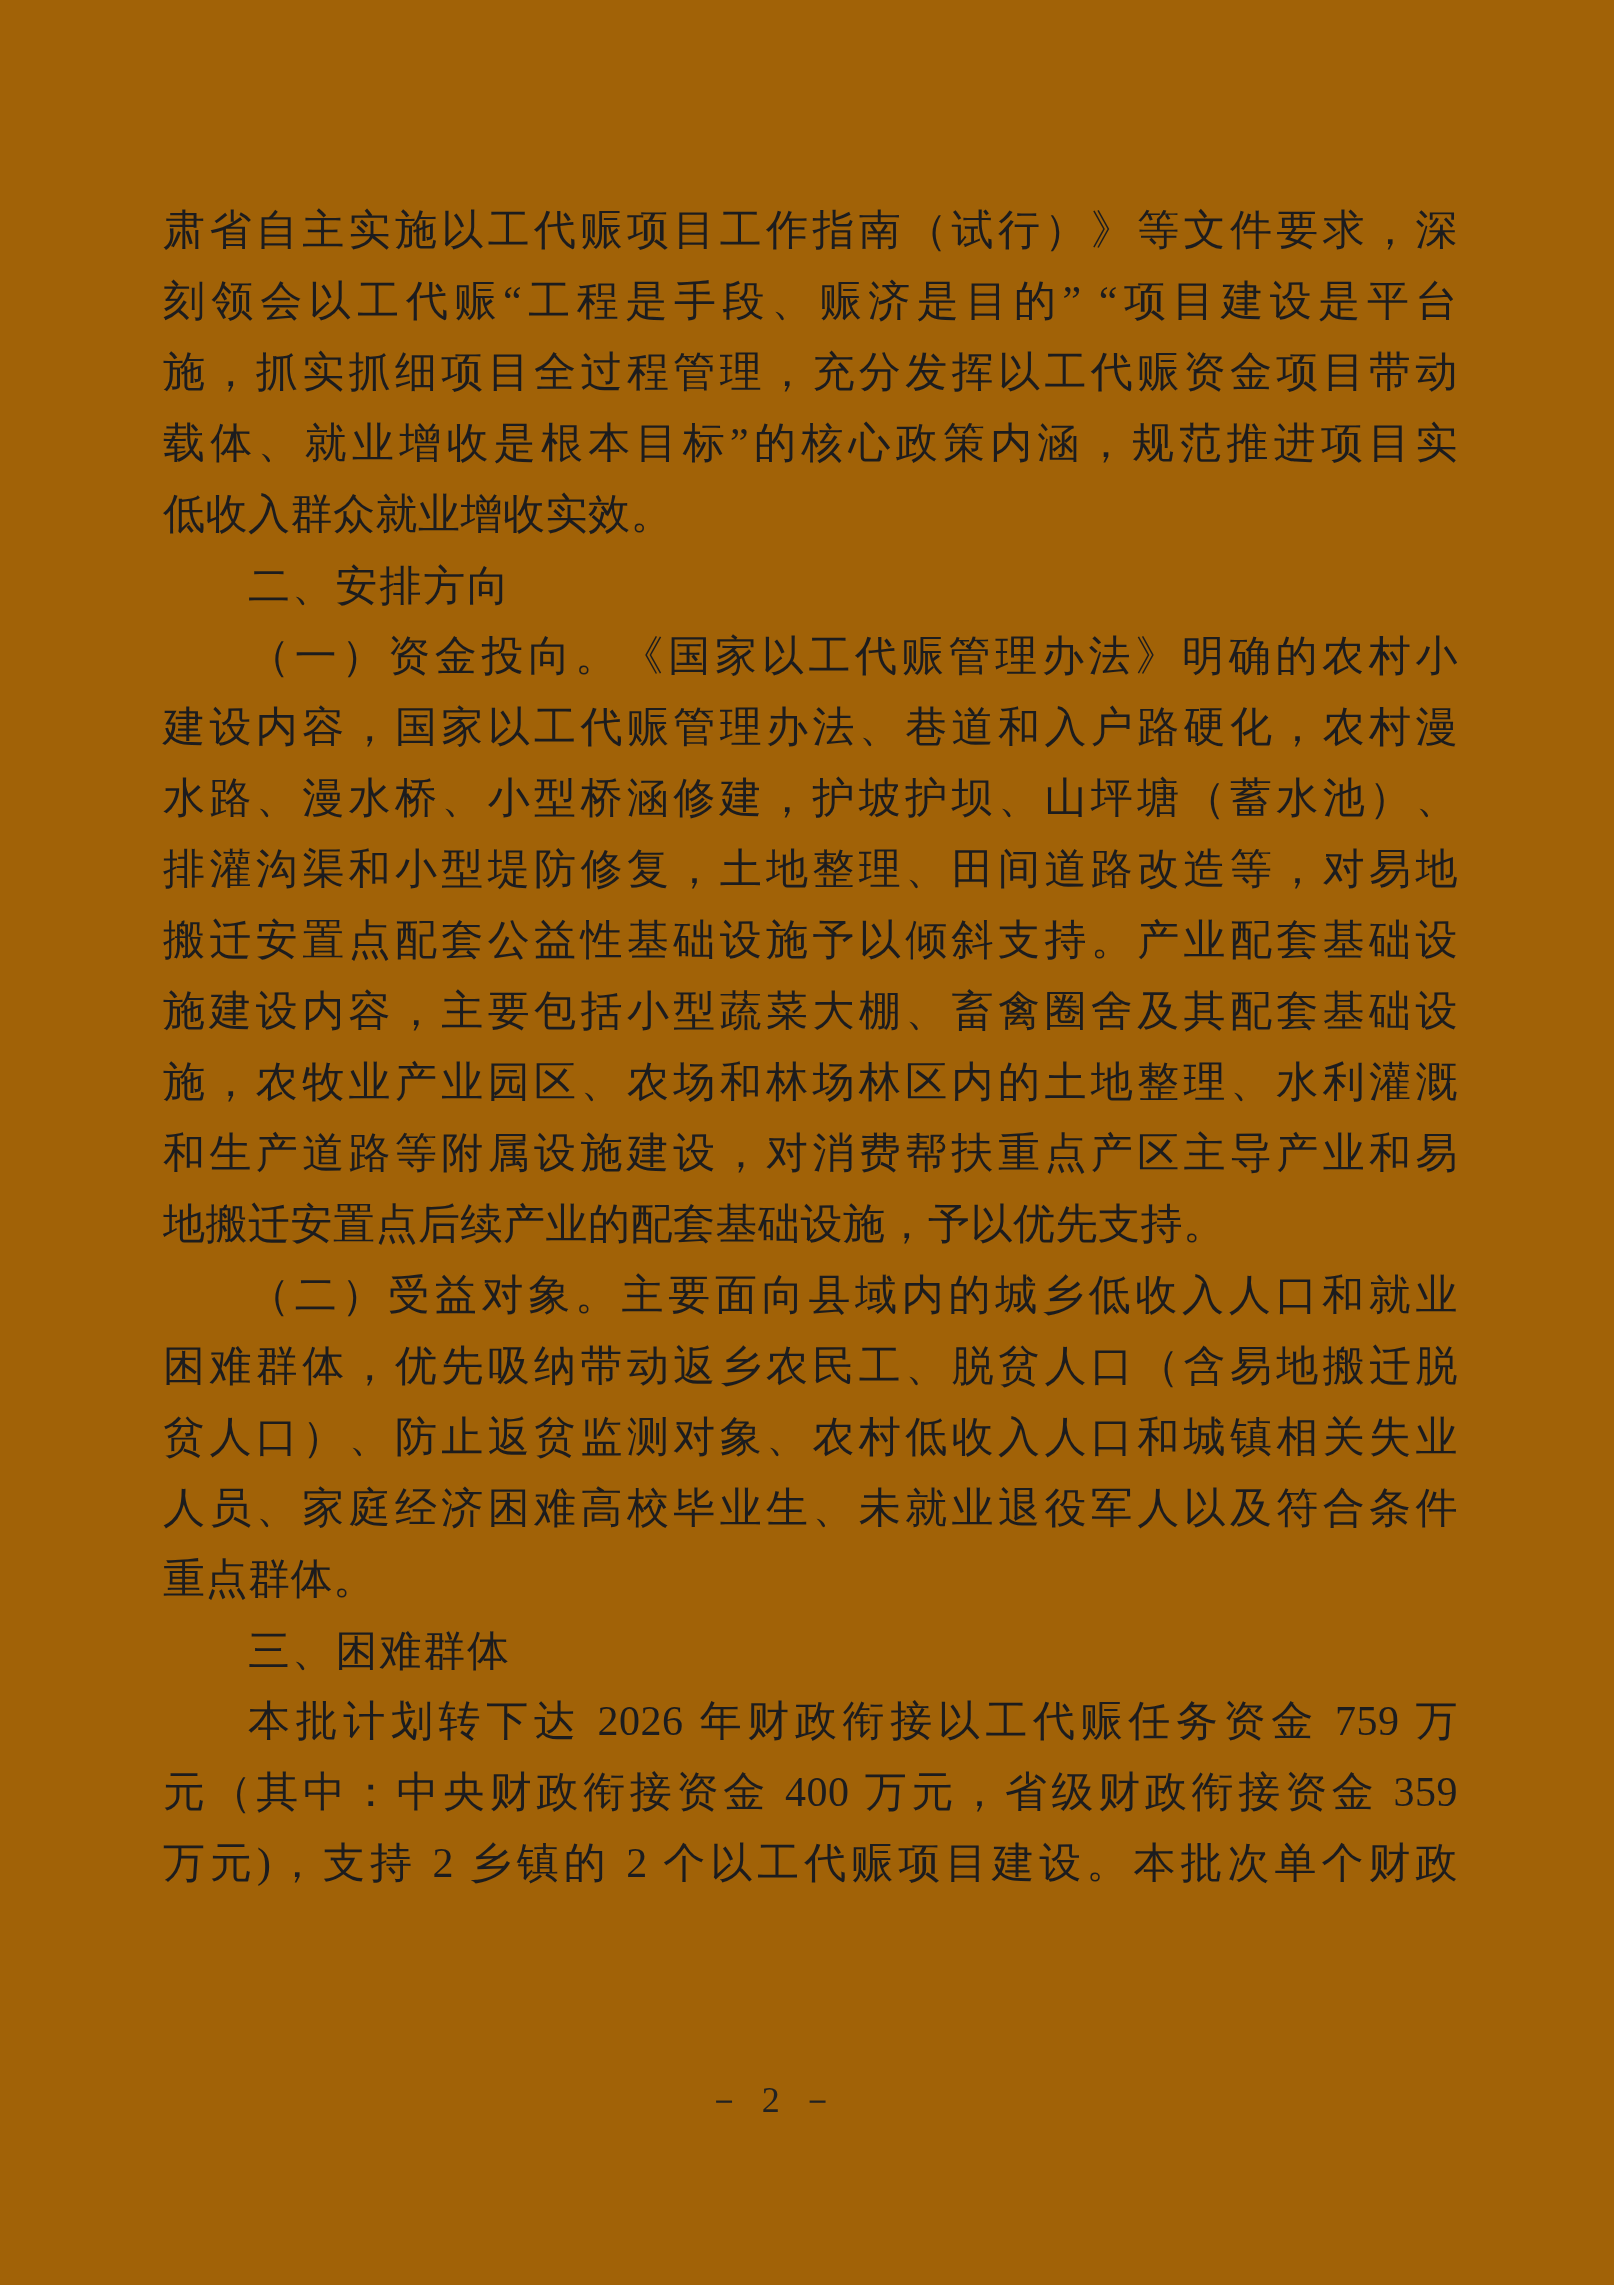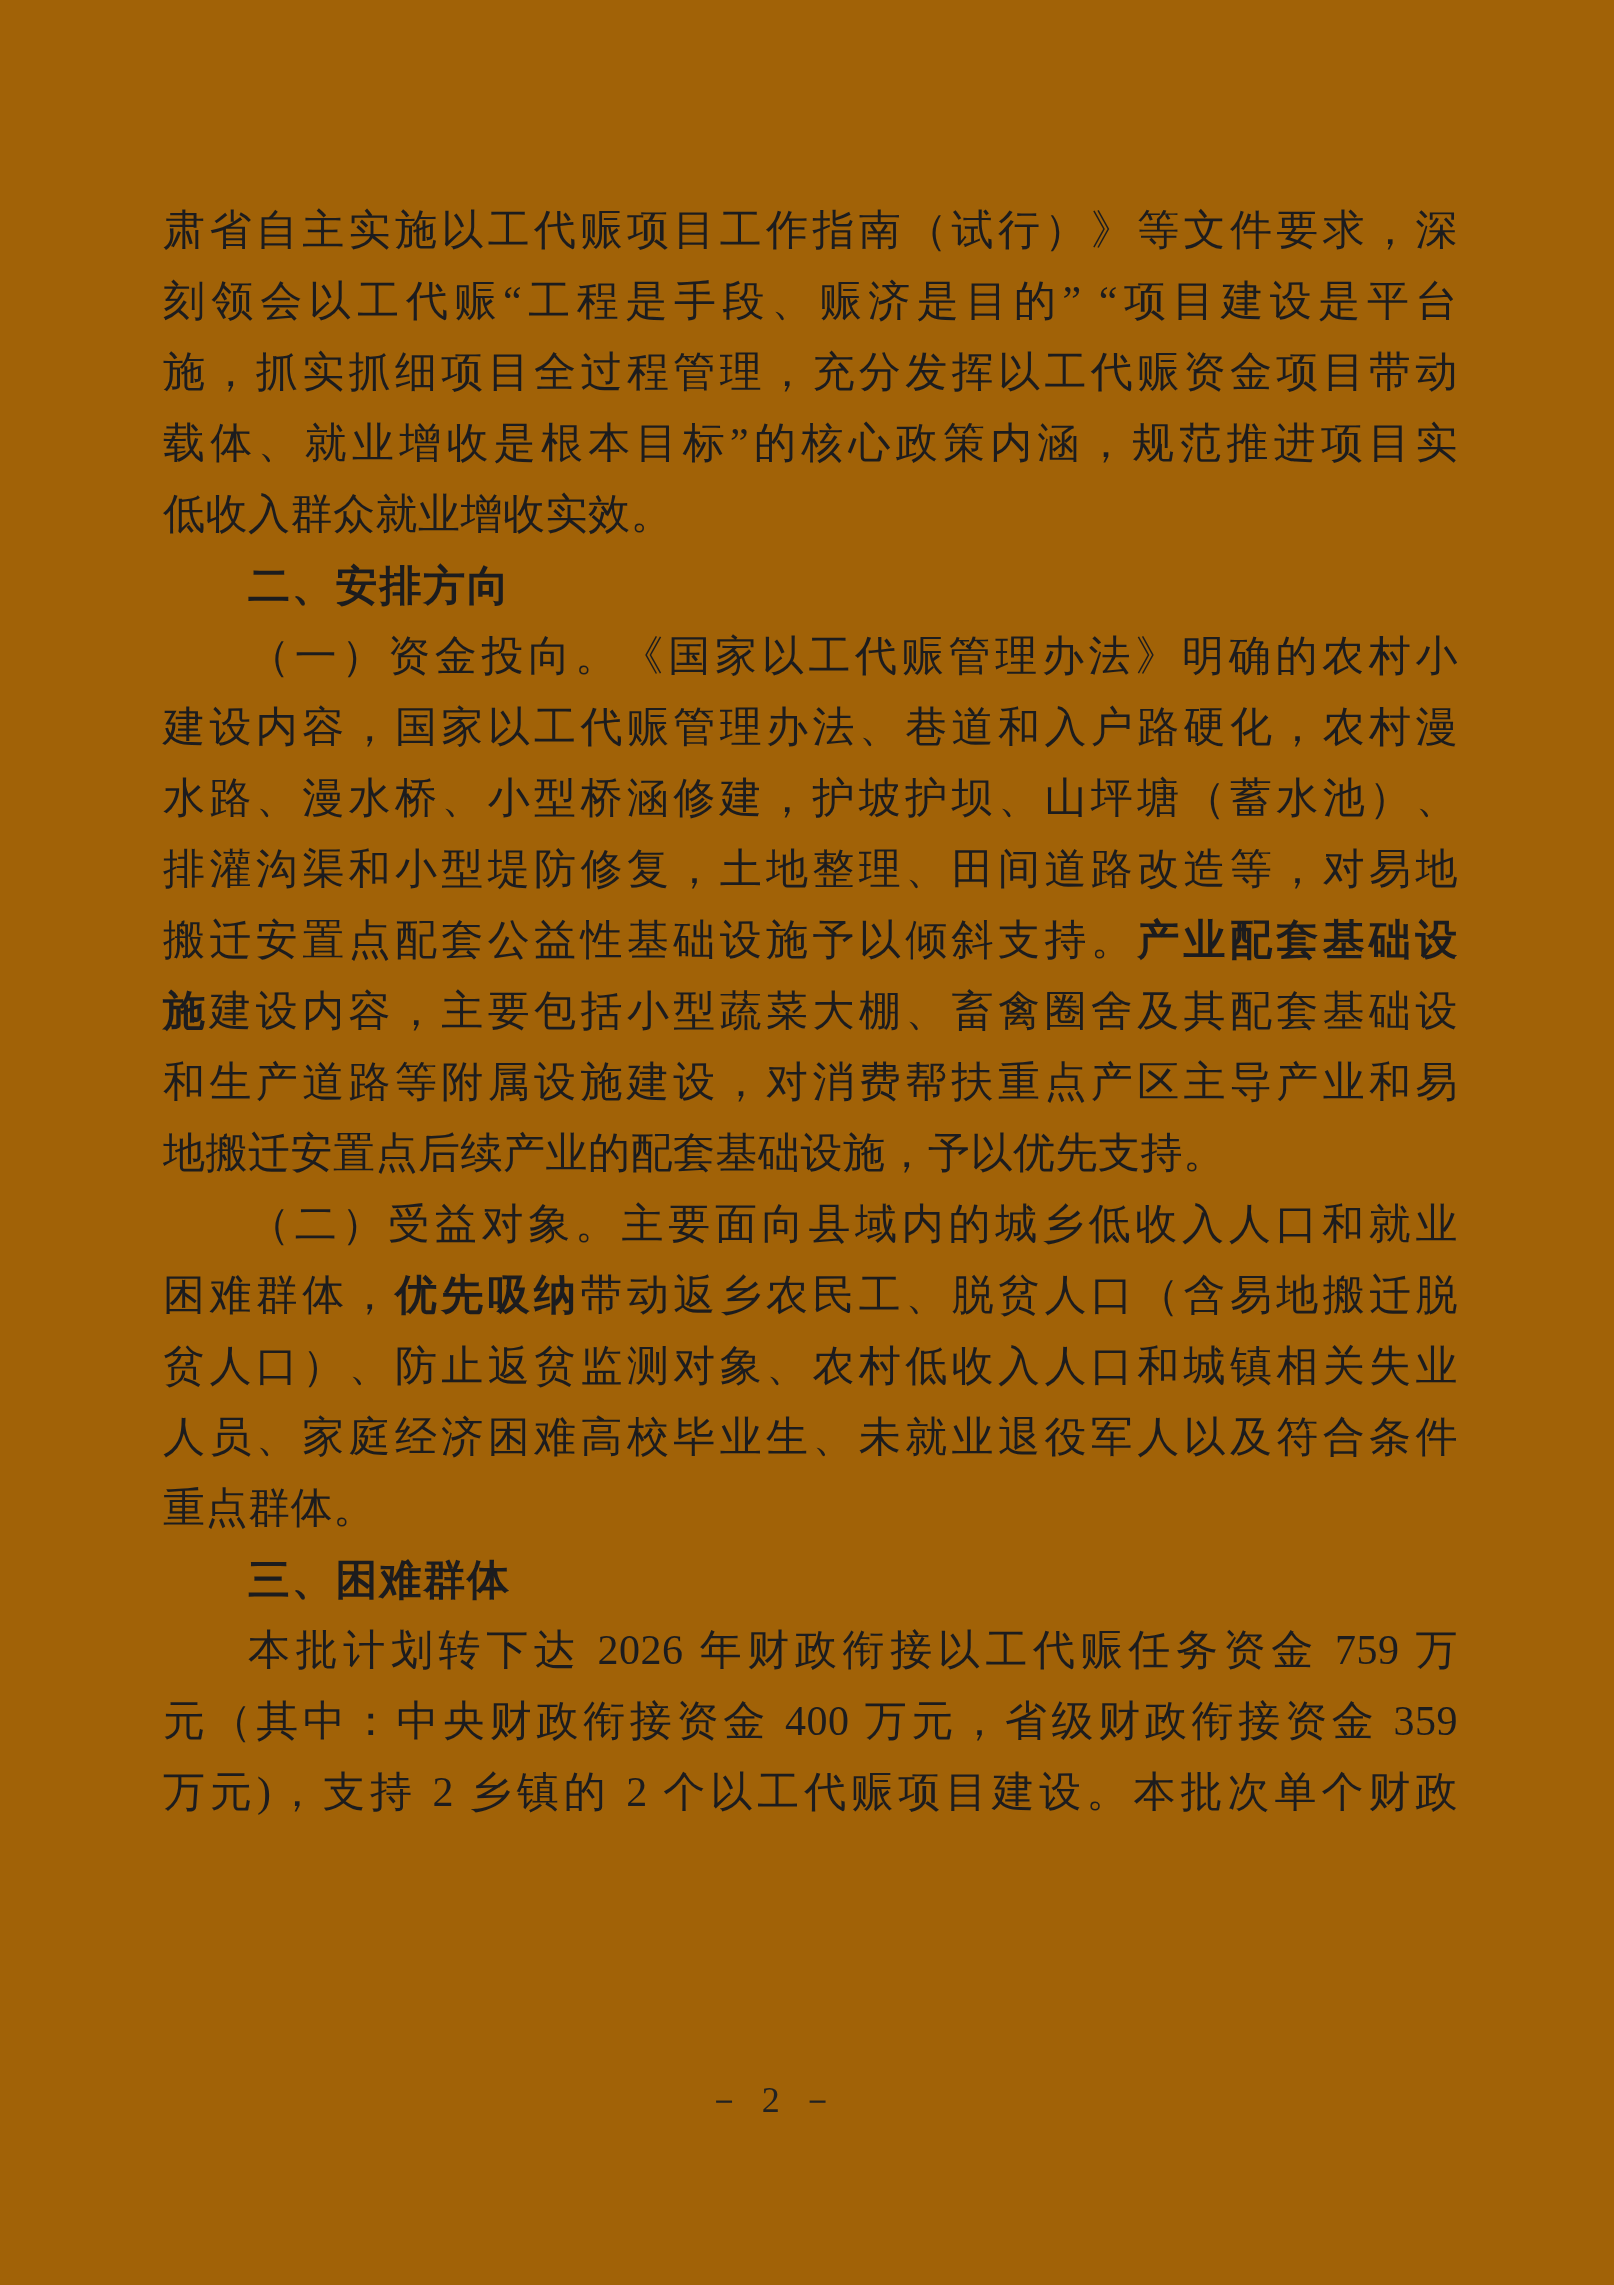--- a/index.html
+++ b/index.html
@@ -29,21 +29,21 @@
     text-align: justify;
     text-align-last: justify;
     text-justify: inter-character;
   }
   .line.indent { text-indent: 85px; }
   .line.heading {
     font-family: "Liberation Sans", "DejaVu Sans", sans-serif;
     font-weight: bold;
     letter-spacing: 1.8px;
   }
-  .seg.bold { font-weight: bold; }
+  .seg.bold { font-weight: normal; }
   .seg.kai { font-style: normal; margin-top: 7px; }
   .footer {
     position: absolute;
     top: 2076px;
     left: 0;
     width: 1547px;
     text-align: center;
     font-size: 36px;
     letter-spacing: 5.4px;
     color: #222;
@@ -59,20 +59,21 @@
       <div class="line justify"><span class="seg">施，抓实抓细项目全过程管理，充分发挥以工代赈资金项目带动</span></div>
       <div class="line justify"><span class="seg">载体、就业增收是根本目标”的核心政策内涵，规范推进项目实</span></div>
       <div class="line"><span class="seg">低收入群众就业增收实效。</span></div>
       <div class="line indent heading"><span class="seg bold">二、安排方向</span></div>
       <div class="line justify indent"><span class="seg kai">（一）资金投向。</span><span class="seg">《国家以工代赈管理办法》明确的农村小</span></div>
       <div class="line justify"><span class="seg">建设内容，国家以工代赈管理办法、巷道和入户路硬化，农村漫</span></div>
       <div class="line justify"><span class="seg">水路、漫水桥、小型桥涵修建，护坡护坝、山坪塘（蓄水池）、</span></div>
       <div class="line justify"><span class="seg">排灌沟渠和小型堤防修复，土地整理、田间道路改造等，对易地</span></div>
       <div class="line justify"><span class="seg">搬迁安置点配套公益性基础设施予以倾斜支持。</span><span class="seg bold">产业配套基础设</span></div>
       <div class="line justify"><span class="seg bold">施</span><span class="seg">建设内容，主要包括小型蔬菜大棚、畜禽圈舍及其配套基础设</span></div>
+      <div class="line justify"><span class="seg">施，农牧业产业园区、农场和林场林区内的土地整理、水利灌溉</span></div>
       <div class="line justify"><span class="seg">和生产道路等附属设施建设，对消费帮扶重点产区主导产业和易</span></div>
       <div class="line"><span class="seg">地搬迁安置点后续产业的配套基础设施，予以优先支持。</span></div>
       <div class="line justify indent"><span class="seg kai">（二）受益对象。</span><span class="seg">主要面向县域内的城乡低收入人口和就业</span></div>
       <div class="line justify"><span class="seg">困难群体，</span><span class="seg bold">优先吸纳</span><span class="seg">带动返乡农民工、脱贫人口（含易地搬迁脱</span></div>
       <div class="line justify"><span class="seg">贫人口）、防止返贫监测对象、农村低收入人口和城镇相关失业</span></div>
       <div class="line justify"><span class="seg">人员、家庭经济困难高校毕业生、未就业退役军人以及符合条件</span></div>
       <div class="line"><span class="seg">重点群体。</span></div>
       <div class="line indent heading"><span class="seg bold">三、困难群体</span></div>
       <div class="line justify indent"><span class="seg">本批计划转下达 2026 年财政衔接以工代赈任务资金 759 万</span></div>
       <div class="line justify"><span class="seg">元（其中：中央财政衔接资金 400 万元，省级财政衔接资金 359</span></div>

